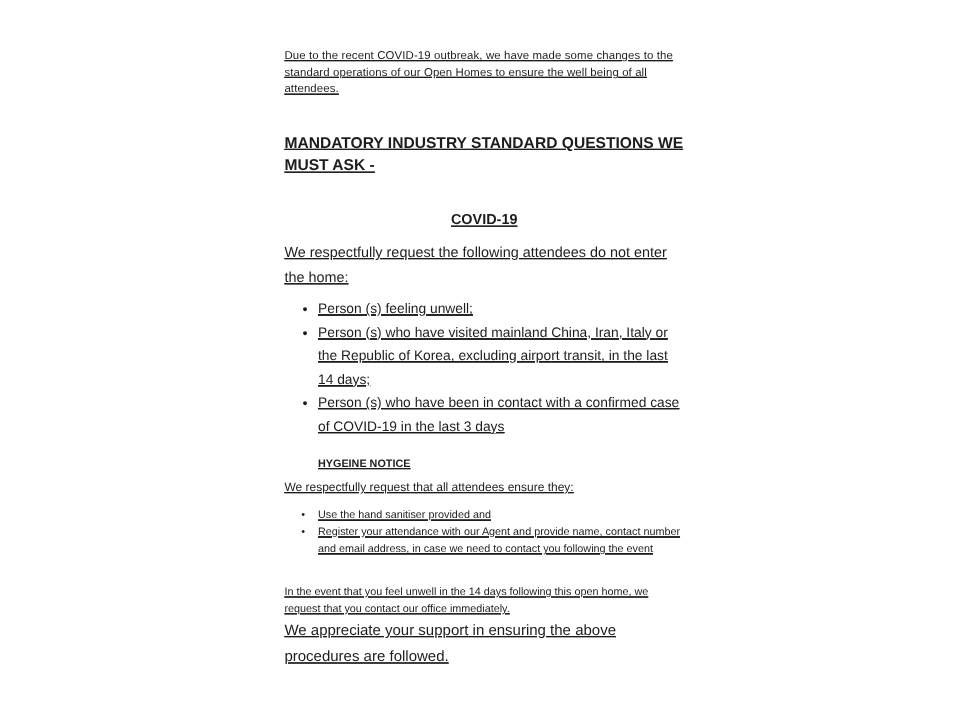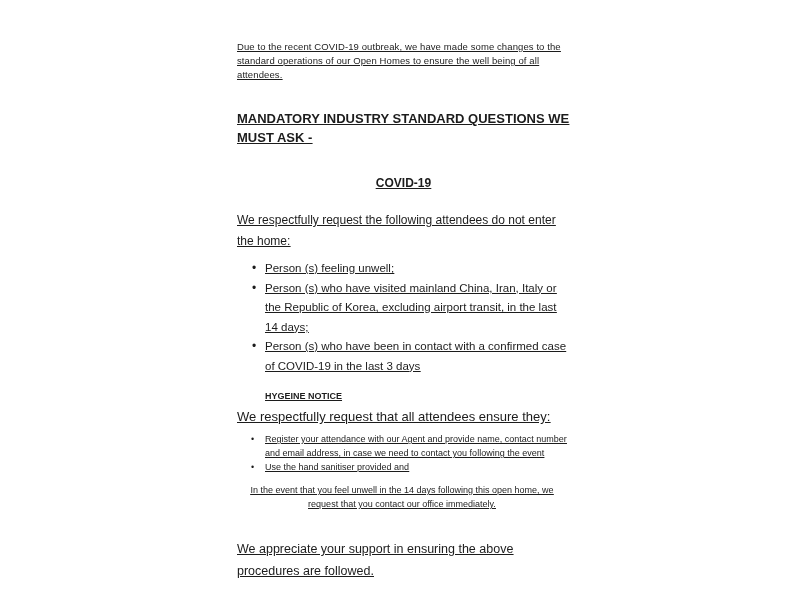--- a/index.html
+++ b/index.html
@@ -29,21 +29,21 @@
     line-height: 19px;
   }
   .covid-heading {
     margin-top: 29px;
     font-size: 12px;
     font-weight: bold;
     line-height: 15px;
     text-align: center;
   }
   .request-large {
-    margin-top: 19px;
+    margin-top: 9px;
     font-size: 12px;
     line-height: 21px;
   }
   ul.bullets-large {
     margin-top: 7px;
     list-style: none;
   }
   ul.bullets-large li {
     position: relative;
     padding-left: 28px;
@@ -59,49 +59,47 @@
   }
   .hygiene-heading {
     margin-top: 14px;
     font-size: 9px;
     font-weight: bold;
     line-height: 12px;
     padding-left: 28px;
   }
   .request-small {
     margin-top: 9px;
-    font-size: 13px;
+    font-size: 10px;
     line-height: 12px;
   }
   ul.bullets-small {
     margin-top: 9px;
     list-style: none;
   }
   ul.bullets-small li {
     position: relative;
     padding-left: 28px;
     font-size: 9px;
     line-height: 14px;
   }
   ul.bullets-small li::before {
     content: "\2022";
     position: absolute;
     left: 14px;
     top: 0;
     font-size: 9px;
   }
   .followup {
-    margin-top: 9px;
+    margin-top: 22px;
     font-size: 9px;
     line-height: 14px;
     max-width: 330px;
-    text-align: center;
   }
   .closing {
-    margin-top: 27px;
     font-size: 12.5px;
     line-height: 22px;
   }
 </style>
 </head>
 <body>
 
 <div class="page">
 
   <p class="intro">Due to the recent COVID-19 outbreak, we have made some changes to the standard operations of our Open Homes to ensure the well being of all attendees.</p>
@@ -116,21 +114,21 @@
     <li>Person (s) feeling unwell;</li>
     <li>Person (s) who have visited mainland China, Iran, Italy or the Republic of Korea, excluding airport transit, in the last 14 days;</li>
     <li>Person (s) who have been in contact with a confirmed case of COVID-19 in the last 3 days</li>
   </ul>
 
   <h3 class="hygiene-heading">HYGEINE NOTICE</h3>
 
   <p class="request-small">We respectfully request that all attendees ensure they:</p>
 
   <ul class="bullets-small">
+    <li>Use the hand sanitiser provided and</li>
     <li>Register your attendance with our Agent and provide name, contact number and email address, in case we need to contact you following the event</li>
-    <li>Use the hand sanitiser provided and</li>
   </ul>
 
   <p class="followup">In the event that you feel unwell in the 14 days following this open home, we request that you contact our office immediately.</p>
 
   <p class="closing">We appreciate your support in ensuring the above procedures are followed.</p>
 
 </div>
 
 </body></html>

